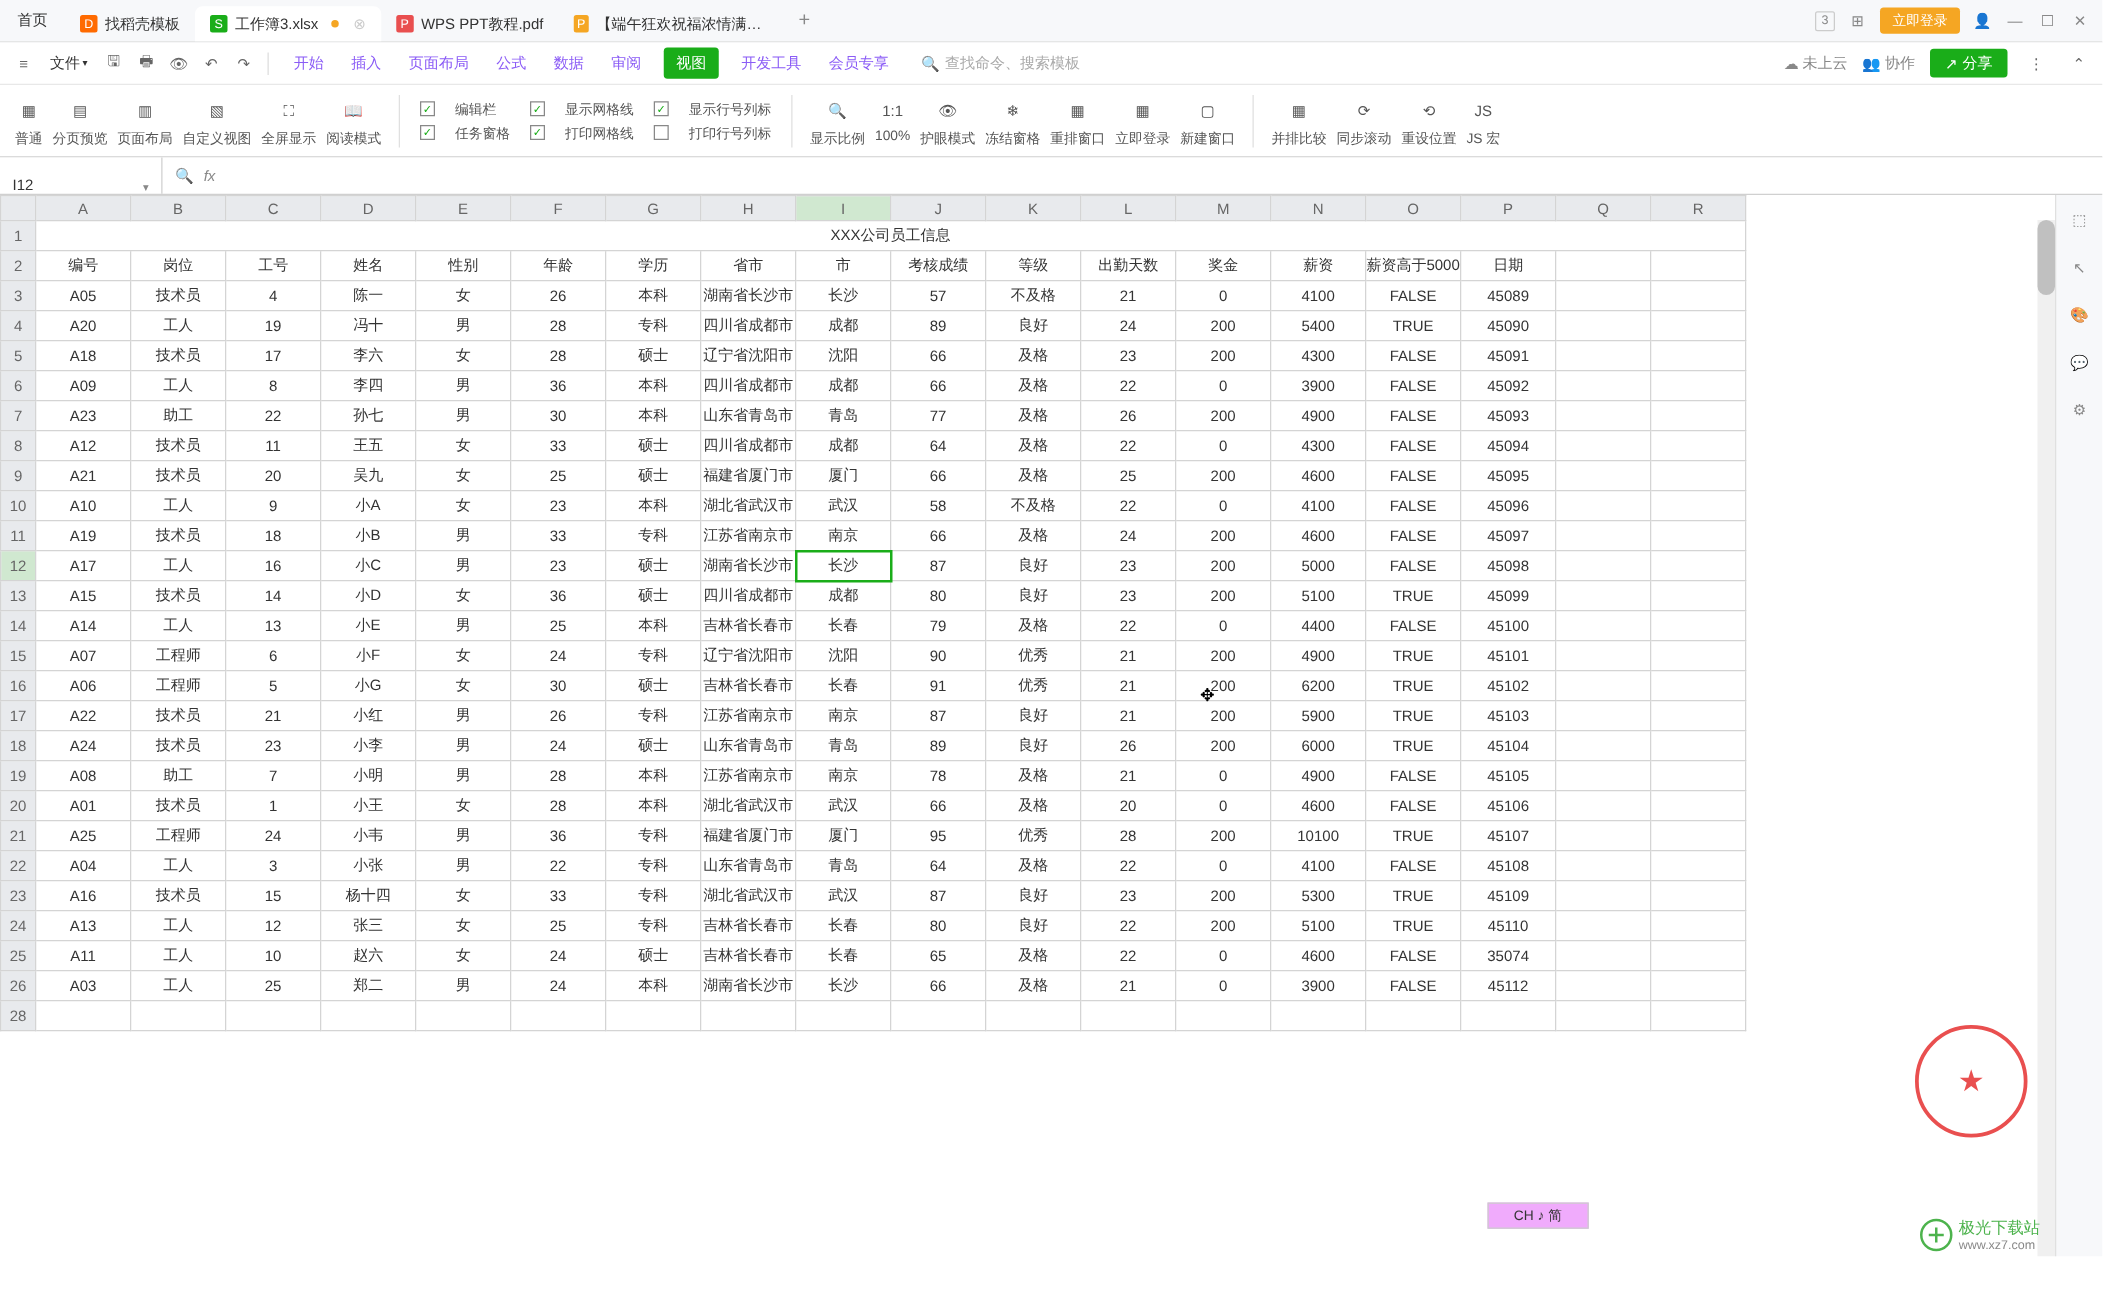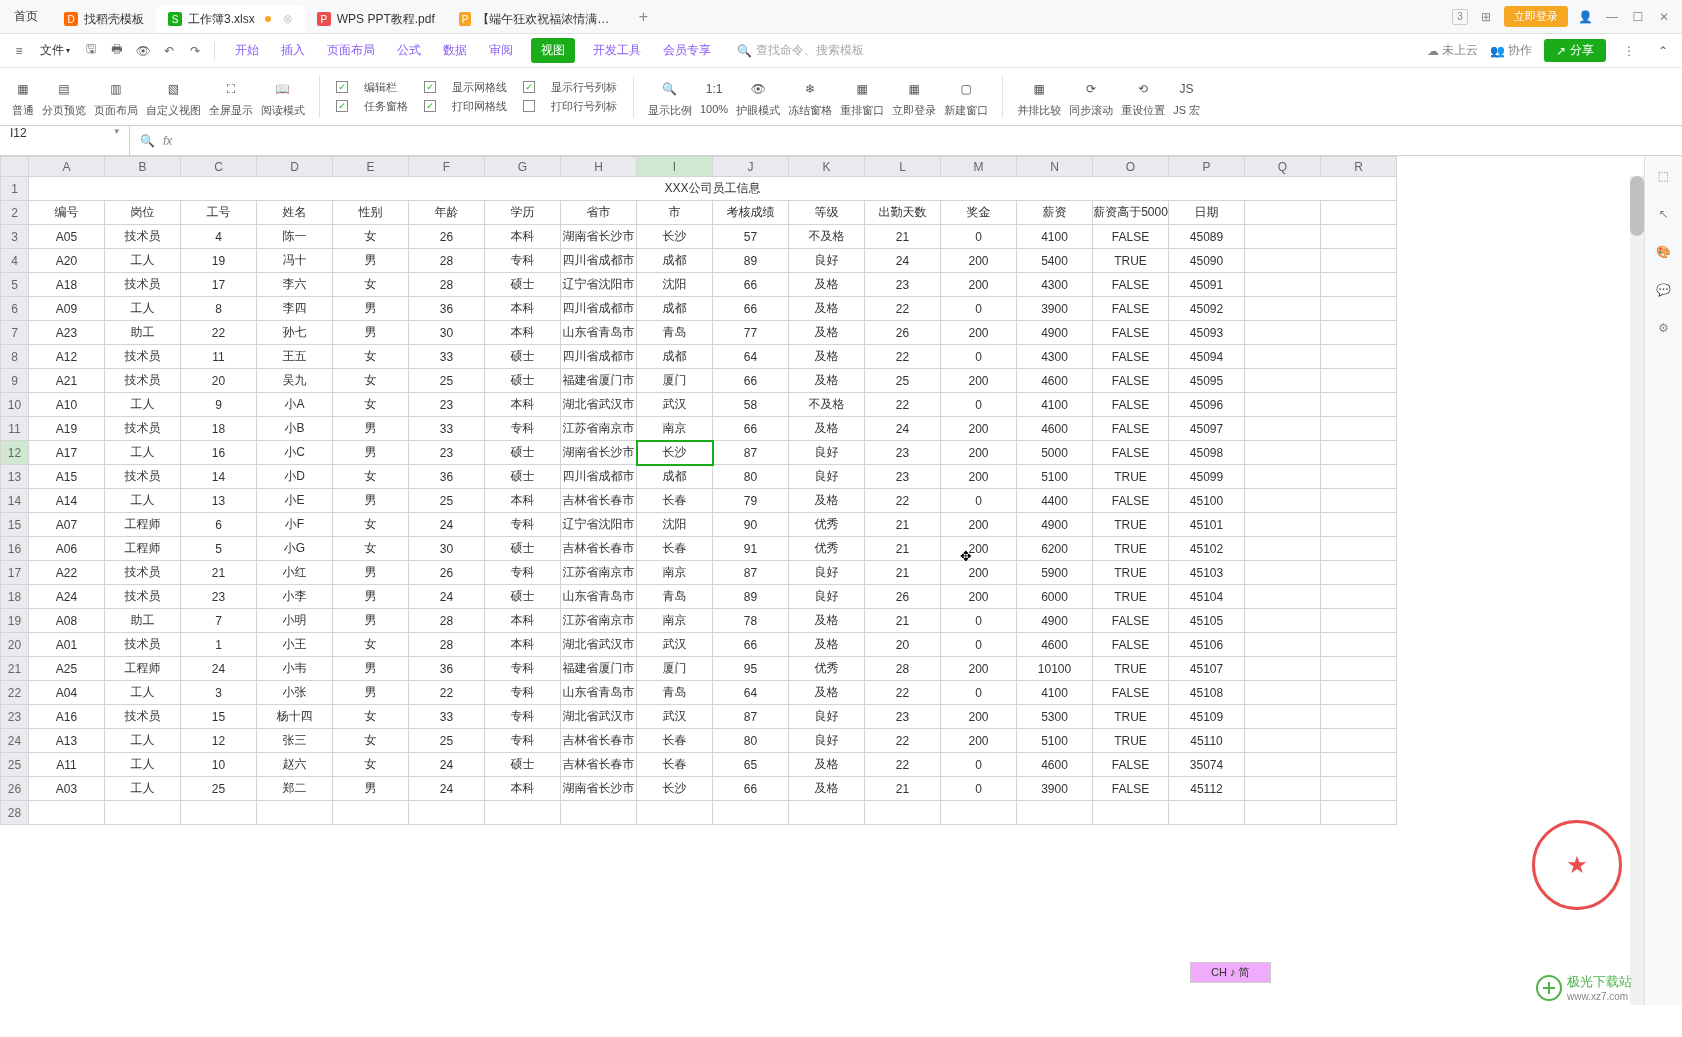--- a/index.html
+++ b/index.html
@@ -41,21 +41,21 @@
 .ribbon-icon { height: 28px; display: flex; align-items: center; justify-content: center; color: #555; }
 .ribbon-label { font-size: 11px; color: #555; }
 .ribbon-sep { width: 1px; height: 42px; background: #e0e0e0; margin: 0 6px; }
 .checkbox-col { display: flex; flex-direction: column; gap: 4px; padding: 0 6px; }
 .checkbox-item { display: flex; align-items: center; gap: 16px; font-size: 11px; color: #555; }
 .chk { width: 12px; height: 12px; border: 1px solid #888; display: inline-flex; align-items: center; justify-content: center; font-size: 9px; }
 .chk.checked::after { content: "✓"; color: #1aad19; }
 
 
 .formulabar { height: 30px; background: #fff; display: flex; align-items: center; border-bottom: 1px solid #d0d0d0; }
-.namebox { width: 130px; padding: 0 10px; border-right: 1px solid #d0d0d0; height: 100%; display: flex; align-items: flex-start; justify-content: space-between; }
+.namebox { width: 130px; padding: 0 10px; border-right: 1px solid #d0d0d0; height: 100%; display: flex; align-items: flex-end; justify-content: space-between; }
 .fx-icons { display: flex; align-items: center; gap: 8px; padding: 0 10px; color: #888; }
 .formula-input { flex: 1; padding: 0 8px; height: 100%; display: flex; align-items: center; }
 
 
 .grid-wrap { position: absolute; top: 156px; left: 0; right: 38px; bottom: 32px; overflow: hidden; }
 .grid { border-collapse: collapse; table-layout: fixed; }
 .grid th, .grid td { border: 1px solid #d4d4d4; text-align: center; font-size: 12px; overflow: hidden; white-space: nowrap; }
 .grid .col-head { background: #e8eaed; height: 20px; color: #666; font-weight: normal; }
 .grid .row-head { background: #e8eaed; width: 28px; color: #666; font-weight: normal; }
 .grid .corner { background: #e8eaed; width: 28px; height: 20px; }

